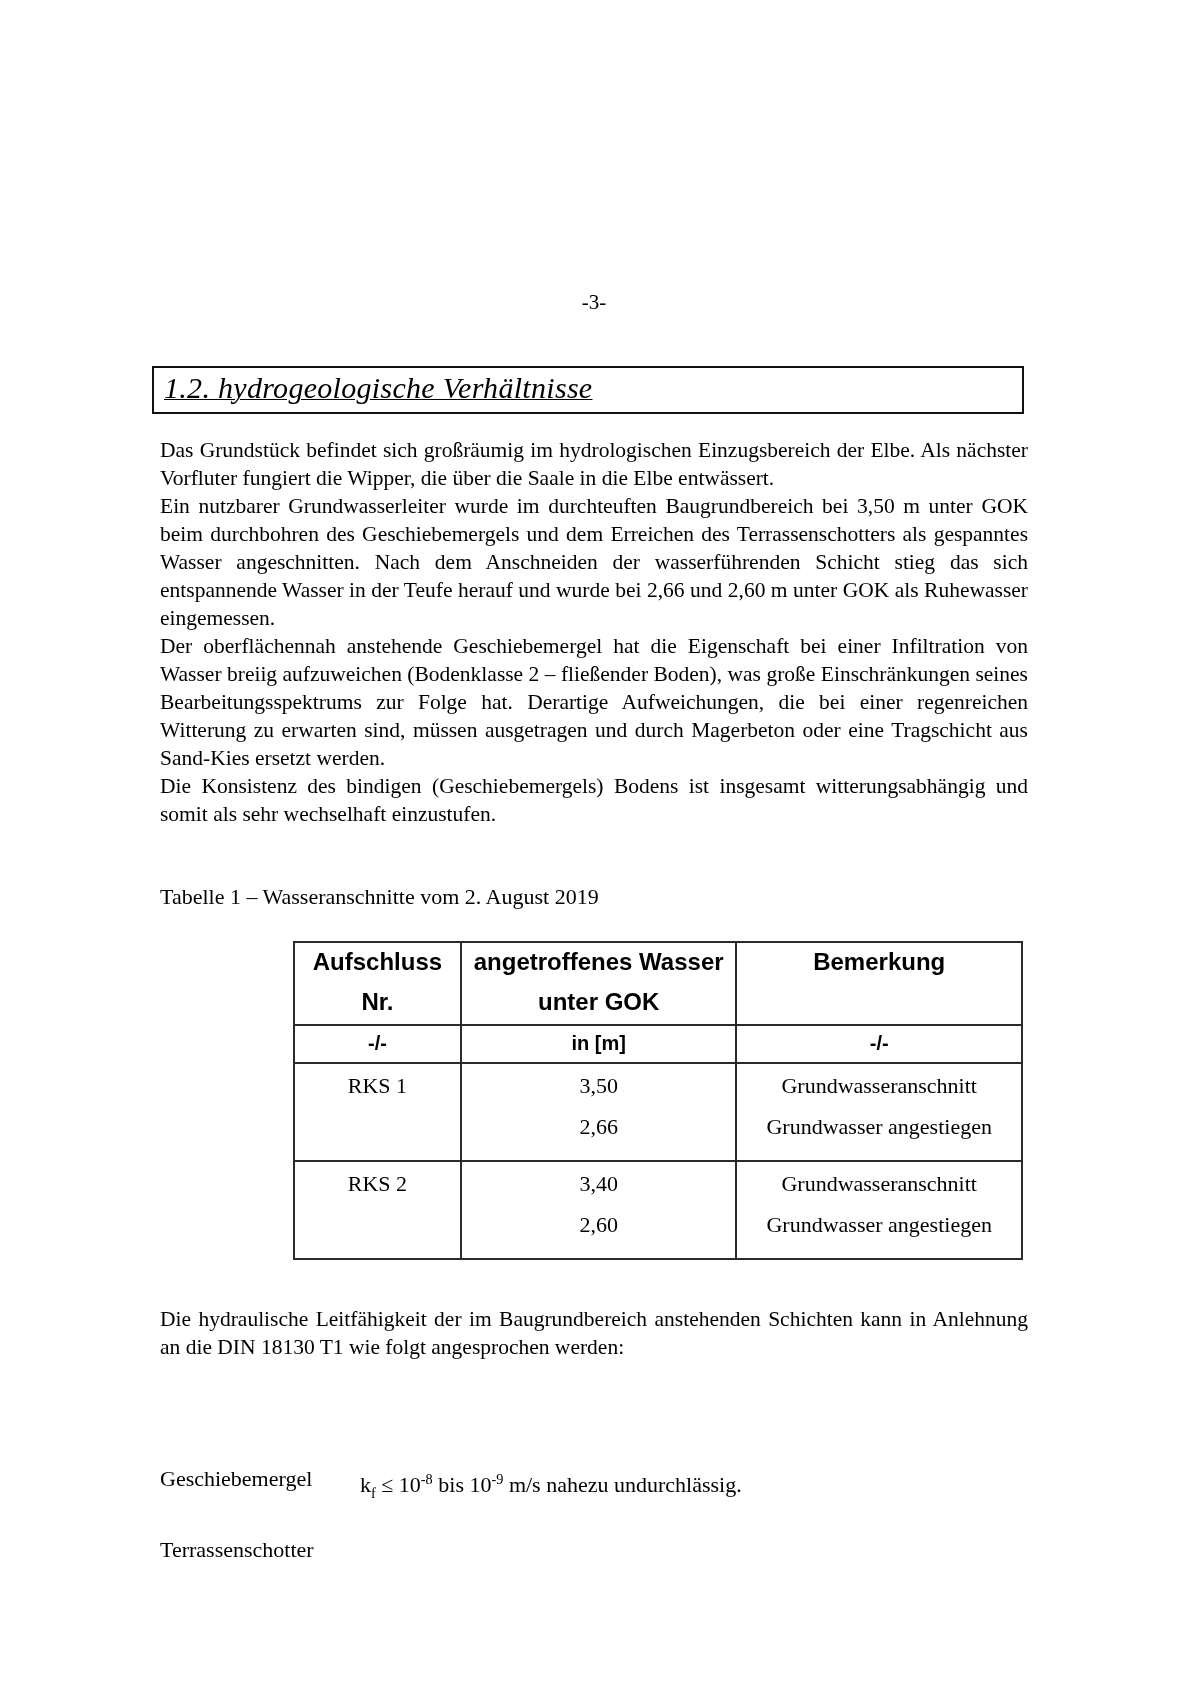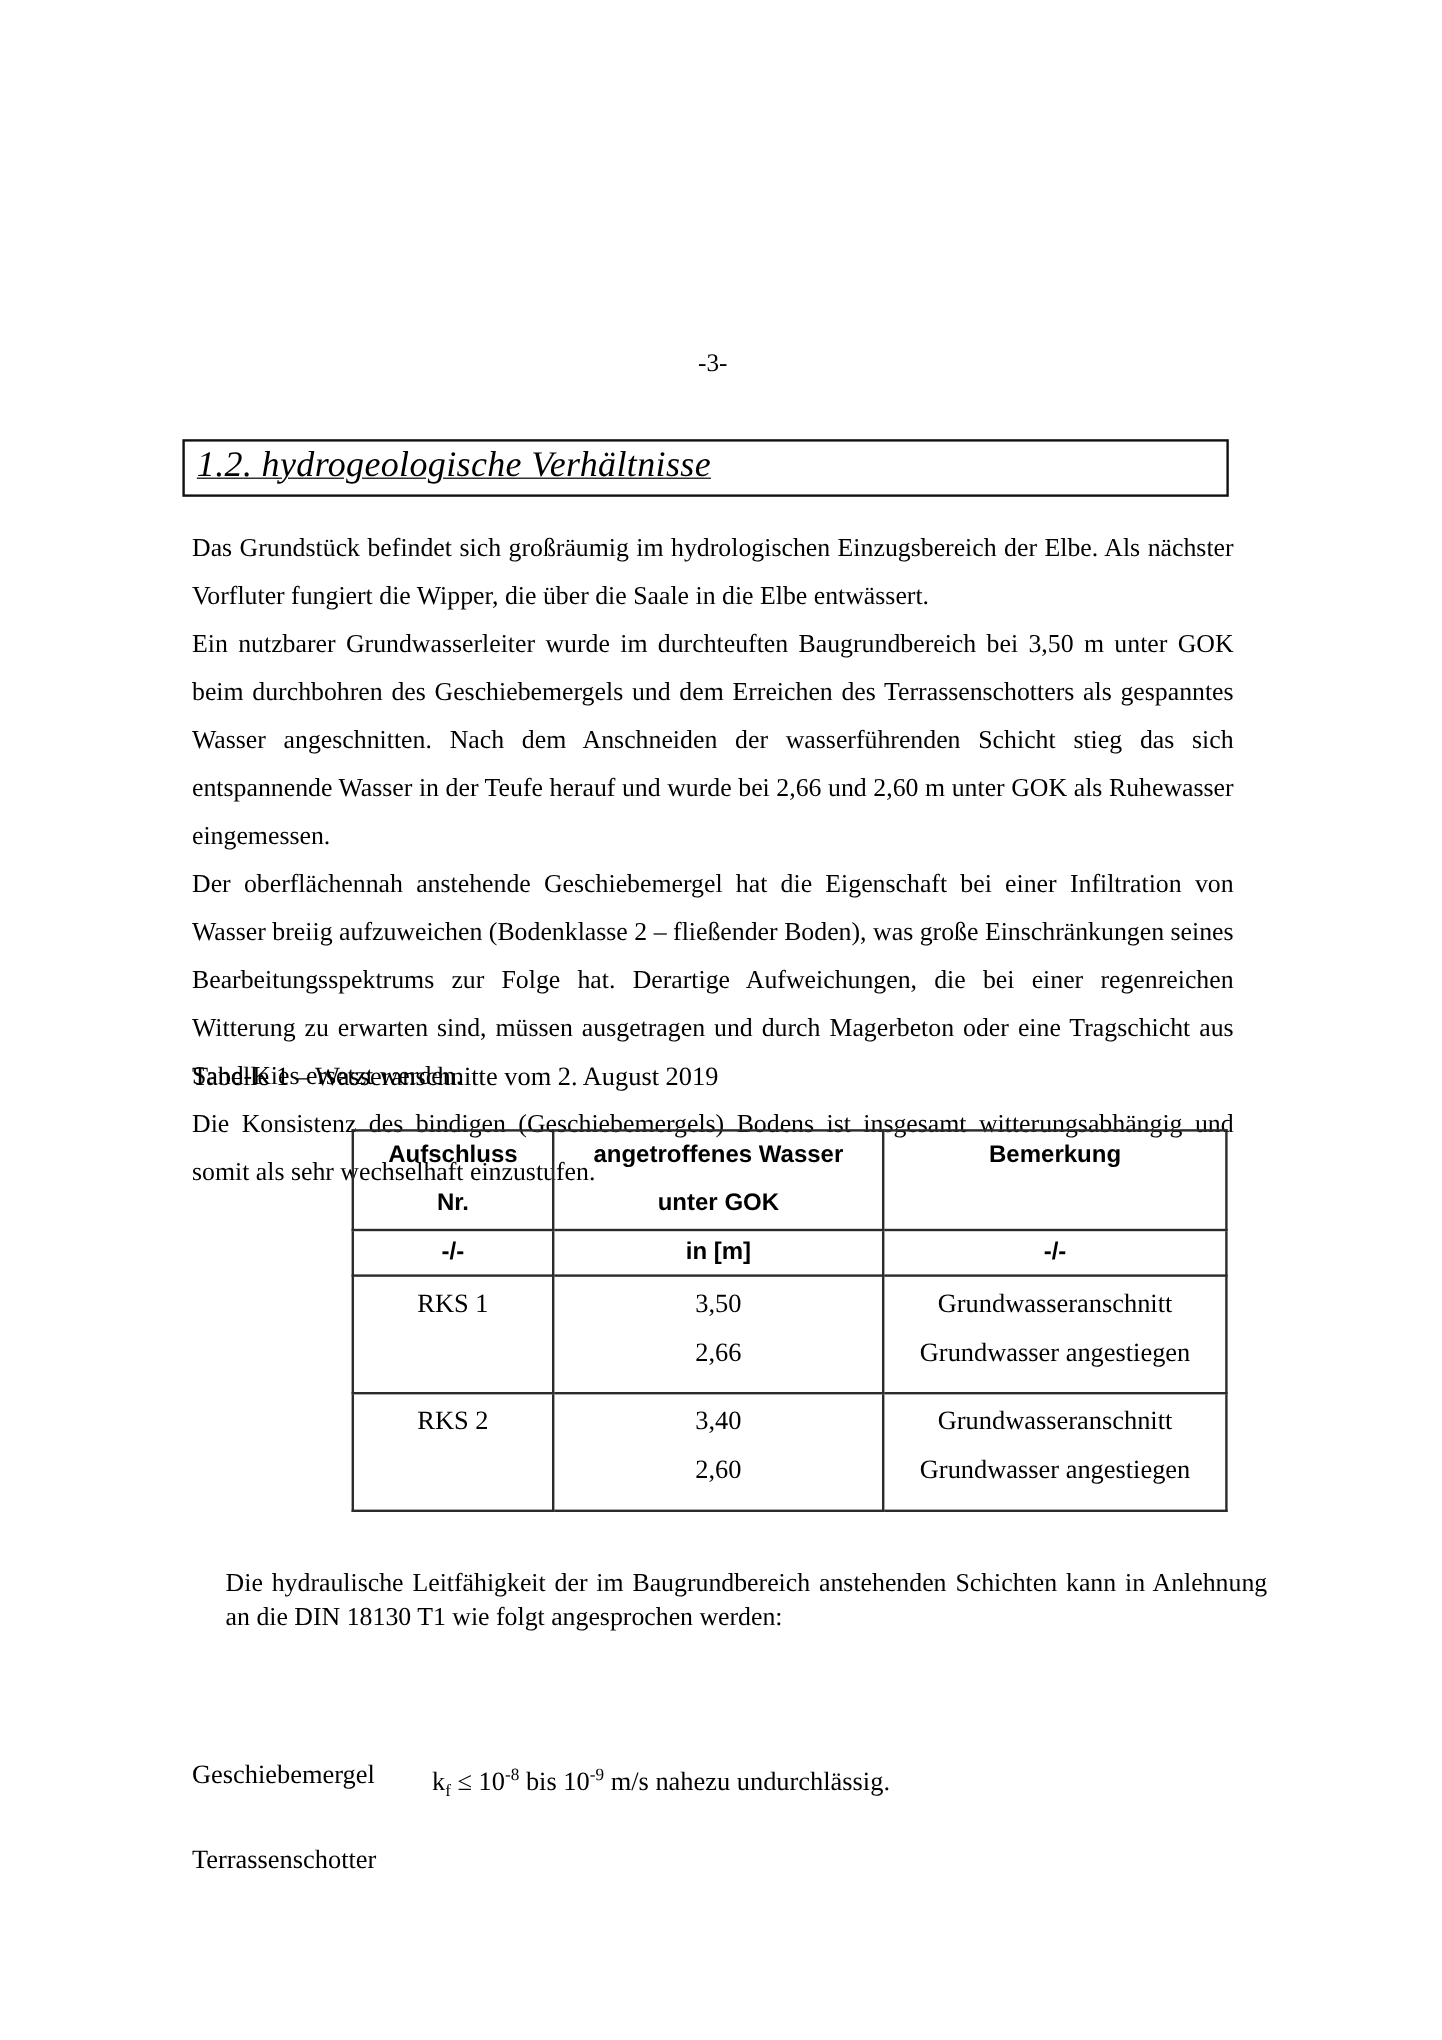--- a/index.html
+++ b/index.html
@@ -28,21 +28,21 @@
   }
   .heading-text {
     font-style: italic;
     font-size: 30px;
     letter-spacing: 0.3px;
   }
   .text-block {
     position: absolute;
     top: 436px; left: 160px; width: 868px;
     font-size: 21.5px;
-    line-height: 40px;
+    line-height: 28px;
     text-align: justify;
   }
   .text-block p { margin: 0; }
   .caption {
     position: absolute;
     top: 884px; left: 160px;
     font-size: 22px;
   }
   table.dtable {
     position: absolute;
@@ -56,41 +56,40 @@
     text-align: center;
     vertical-align: top;
     padding: 0;
   }
   .col-id { width: 164px; }
   .col-val { width: 272px; }
   .col-rem { width: 282px; border-radius: 28px; }
   .hdr-cell {
     font-family: "Liberation Sans", sans-serif;
     font-weight: bold;
-    font-size: 20px;
+    font-size: 24px;
   }
   .hdr-cell .hl1 { margin-top: 7px; line-height: 24px; }
   .hdr-cell .hl2 { margin-top: 16px; margin-bottom: 10px; line-height: 24px; }
   .unit-cell {
     font-family: "Liberation Sans", sans-serif;
     font-weight: bold;
     font-size: 20px;
     padding: 5px 0 7px 0 !important;
     line-height: 24px;
   }
   .body-cell { font-size: 22px; }
   .body-cell .bl1 { margin-top: 9px; line-height: 26px; }
   .body-cell .bl2 { margin-top: 15px; margin-bottom: 20px; line-height: 26px; }
   .after-block {
     position: absolute;
     top: 1305px; left: 160px; width: 868px;
     font-size: 21.5px;
     line-height: 28px;
     text-align: justify;
-    margin-left: 28px;
   }
   .defs {
     position: absolute;
     top: 1417px; left: 160px; width: 880px;
     font-size: 22px;
     line-height: 28px;
   }
   .def-item { display: flex; margin-top: 48px; }
   .def-item + .def-item { margin-top: 29px; }
   .def-term { width: 200px; flex: none; }

